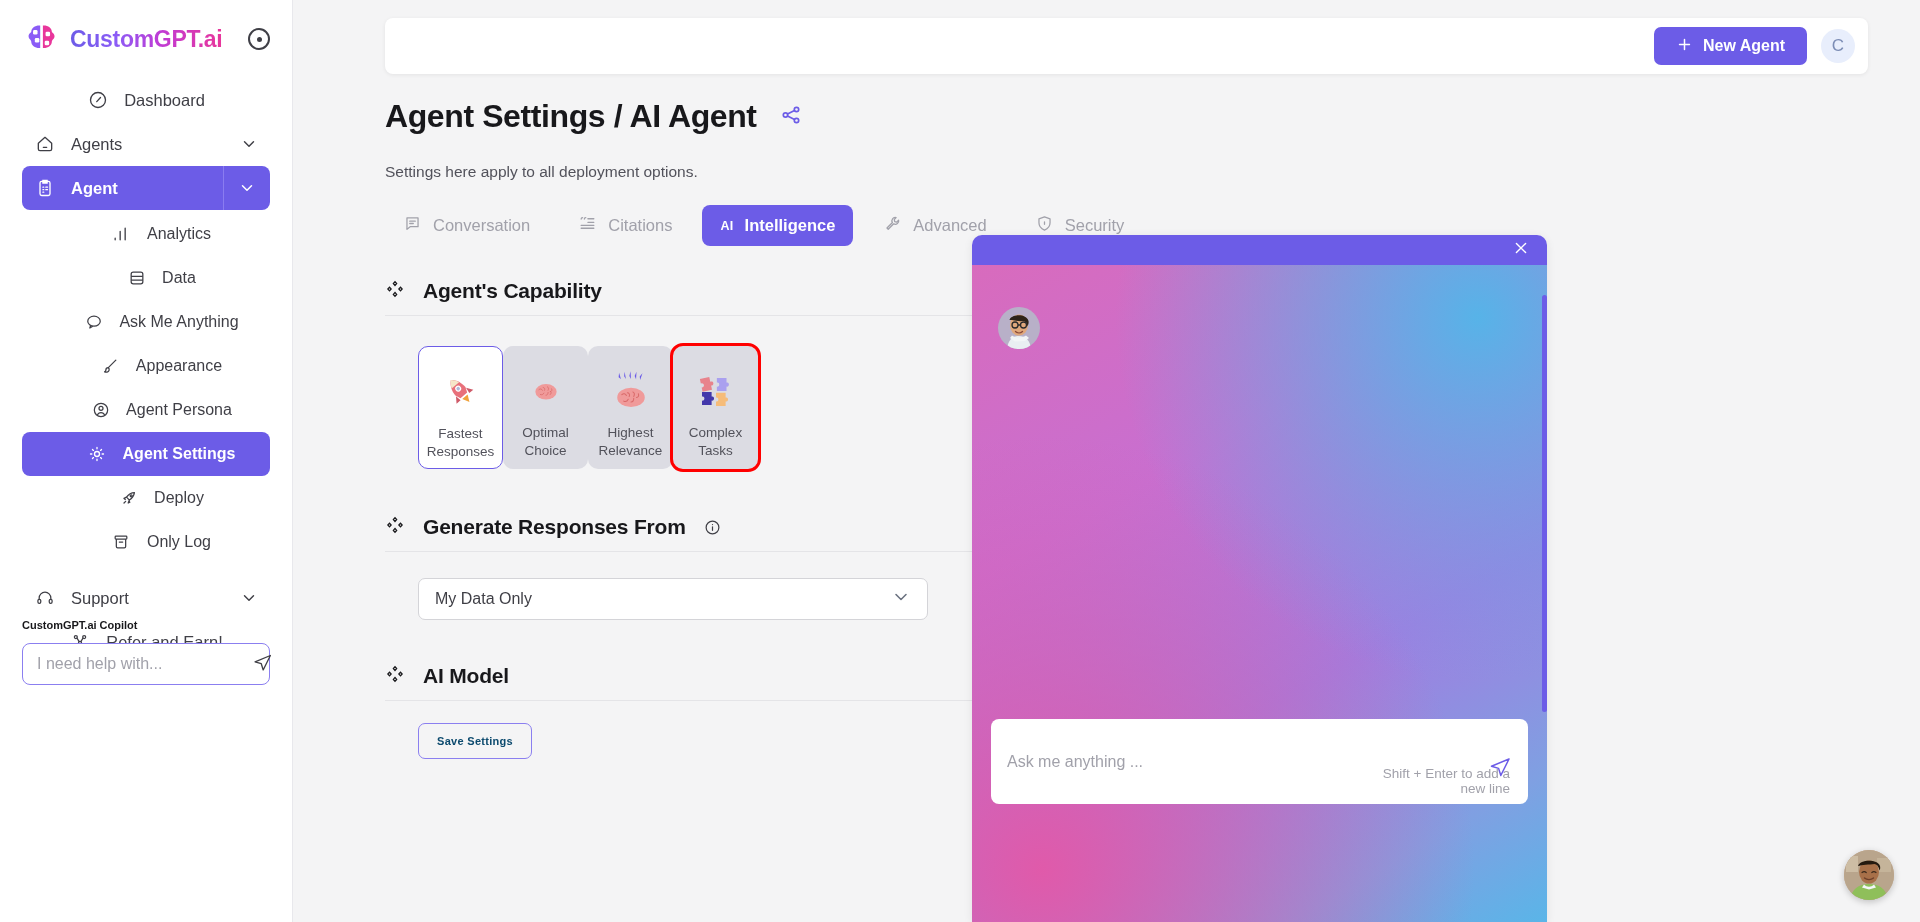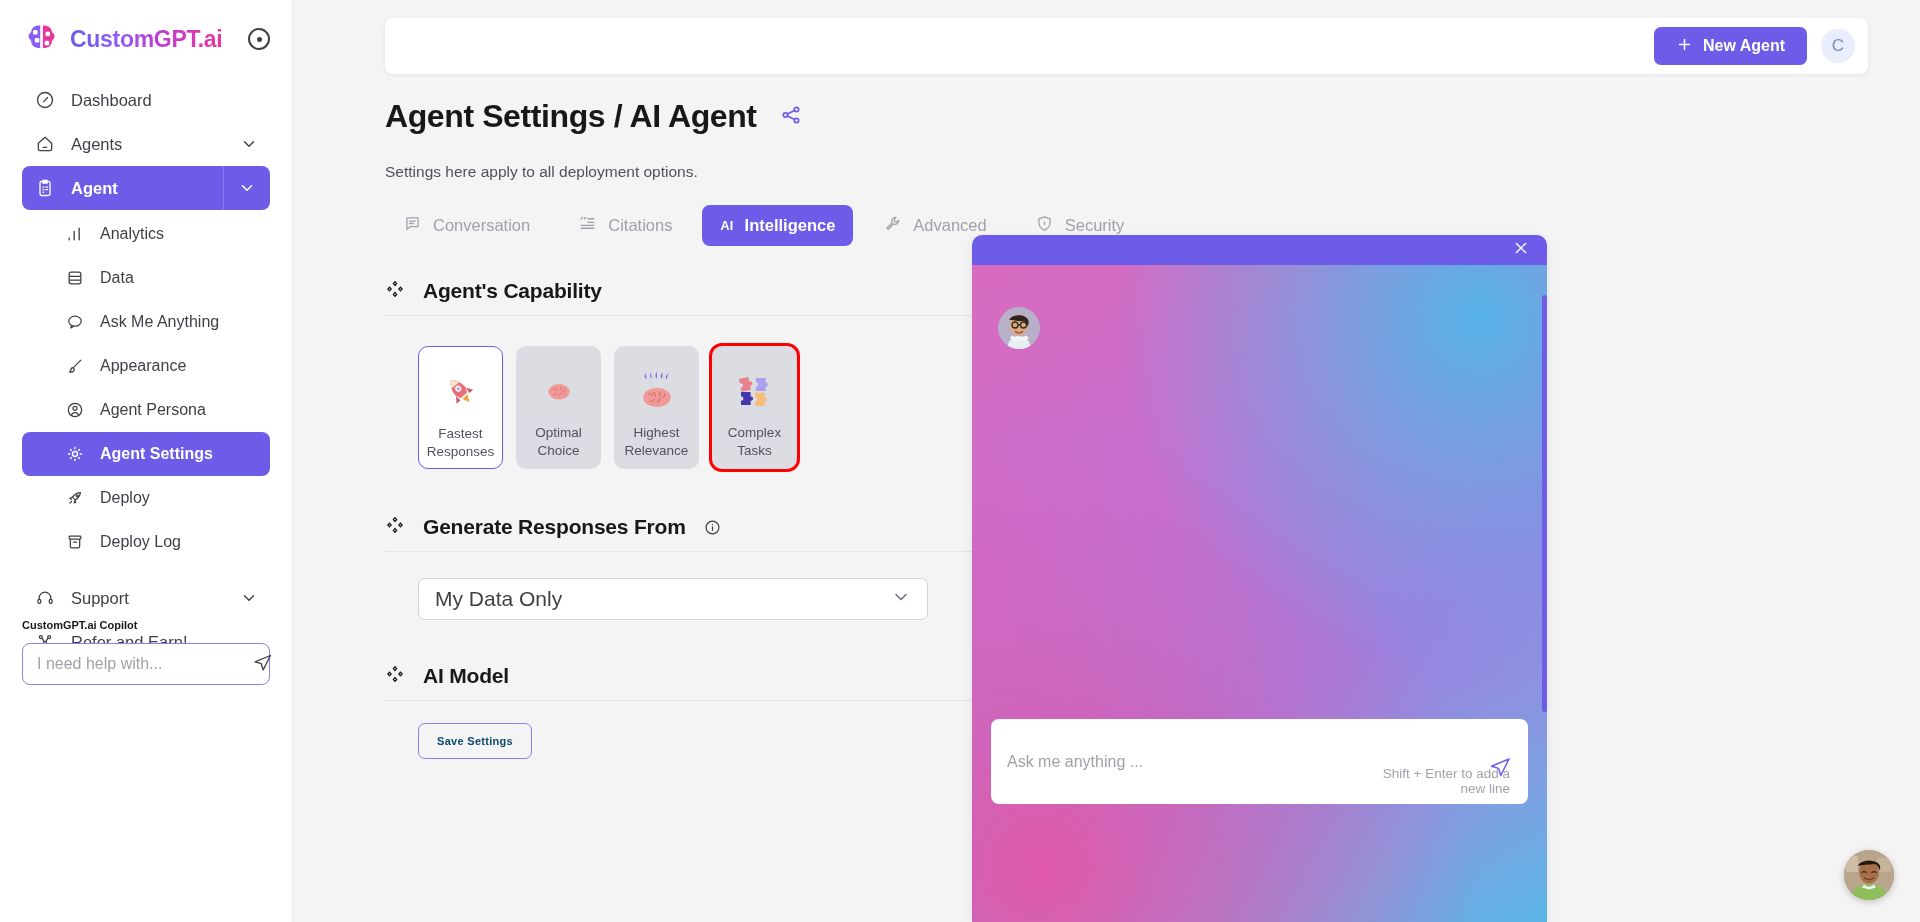--- a/index.html
+++ b/index.html
@@ -31,21 +31,21 @@
     margin-left: auto; width: 22px; height: 22px; border-radius: 50%;
     border: 2px solid #3f3f46; display: flex; align-items: center; justify-content: center;
     cursor: pointer; flex: none;
   }
   .collapse-btn i { width: 5px; height: 5px; border-radius: 50%; background: #3f3f46; display: block; }
 
   .nav { padding: 0 22px; }
   .nav-item {
     display: flex; align-items: center; gap: 16px;
     height: 44px; border-radius: 8px; padding: 0 12px;
-    color: #3f3f46; font-size: 16.5px; cursor: pointer; position: relative;
+    color: #3f3f46; font-size: 16.5px; cursor: pointer; position: relative; justify-content: center;
   }
   .nav-item .ico { width: 21px; height: 21px; flex: none; display: flex; align-items: center; justify-content: center; }
   .nav-item .ico svg { width: 20px; height: 20px; }
   .nav-item .chev { margin-left: auto; width: 18px; height: 18px; }
   .nav-item.sub { padding-left: 42px; gap: 15px; font-size: 16px; }
   .nav-item.active-main {
     background: #6c5ce7; color: #fff; font-weight: bold; border-radius: 8px;
     padding-right: 0; margin-bottom: 2px;
   }
   .nav-item.active-main .split {
@@ -100,39 +100,39 @@
   .tab svg { width: 19px; height: 19px; }
   .tab.active { background: #6c5ce7; color: #fff; font-weight: bold; }
   .tab .ai-glyph { font-size: 12.5px; font-weight: bold; letter-spacing: .3px; }
 
   .settings-col { position: absolute; left: 92px; top: 265px; width: 640px; }
   .sec-head { display: flex; align-items: center; gap: 18px; padding-top: 14px; }
   .sec-title { font-size: 21px; font-weight: bold; color: #18181b; letter-spacing: -0.2px; }
   .sec-rule { height: 1px; background: #e4e4e7; margin-top: 12px; }
   .info-ico { width: 17px; height: 17px; }
 
-  .cards { display: flex; gap: 13px; margin: 30px 0 0 33px; position: relative; }
+  .cards { display: flex; margin: 30px 0 0 33px; position: relative; }
   .cap-card {
     width: 85px; height: 123px; border-radius: 10px; background: #dcdce3;
     display: flex; flex-direction: column; align-items: center; cursor: pointer;
     padding-top: 22px; position: relative;
   }
   .cap-card.selected { background: #fff; border: 1.6px solid #6c5ce7; }
   .cap-card.annotated { outline: 3px solid #ff0000; outline-offset: 0px; }
   .cap-icon { height: 46px; display: flex; align-items: center; justify-content: center; }
   .cap-label {
     font-size: 13.5px; color: #52525b; text-align: center; line-height: 1.32;
     margin-top: 10px; width: 80px;
   }
 
   .select-row { margin: 26px 0 0 33px; }
   .select-box {
     width: 510px; height: 42px; background: #fff; border: 1px solid #d4d4d8;
     border-radius: 7px; display: flex; align-items: center; padding: 0 16px;
-    font-size: 21px; color: #3f3f46; cursor: pointer;
+    font-size: 16px; color: #3f3f46; cursor: pointer;
   }
   .select-box .chev { margin-left: auto; }
   .save-btn {
     margin: 22px 0 0 33px; height: 36px; padding: 0 18px; background: transparent;
     border: 1.4px solid #8b7ff0; border-radius: 7px; color: #0c4a6e;
     font-size: 11px; font-weight: bold; letter-spacing: .3px; cursor: pointer;
     font-family: "Liberation Sans", sans-serif;
   }
 
   
@@ -330,21 +330,21 @@
       </div>
 
       <div class="nav-item sub">
         <span class="ico">
           <svg viewBox="0 0 24 24" fill="none" stroke="#3f3f46" stroke-width="1.5">
             <rect x="5" y="5" width="14" height="3.4" rx="1"></rect>
             <path d="M6.4 8.4v9a1.6 1.6 0 001.6 1.6h8a1.6 1.6 0 001.6-1.6v-9"></path>
             <path d="M10 12h4" stroke-linecap="round"></path>
           </svg>
         </span>
-        <span>Deploy Log</span>
+        <span>Only Log</span>
       </div>
 
       <div class="nav-gap"></div>
 
       <div class="nav-item">
         <span class="ico">
           <svg viewBox="0 0 24 24" fill="none" stroke="#3f3f46" stroke-width="1.5">
             <path d="M5 14v-2a7 7 0 0114 0v2"></path>
             <rect x="3.5" y="13.5" width="3.4" height="5" rx="1.6"></rect>
             <rect x="17.1" y="13.5" width="3.4" height="5" rx="1.6"></rect>

